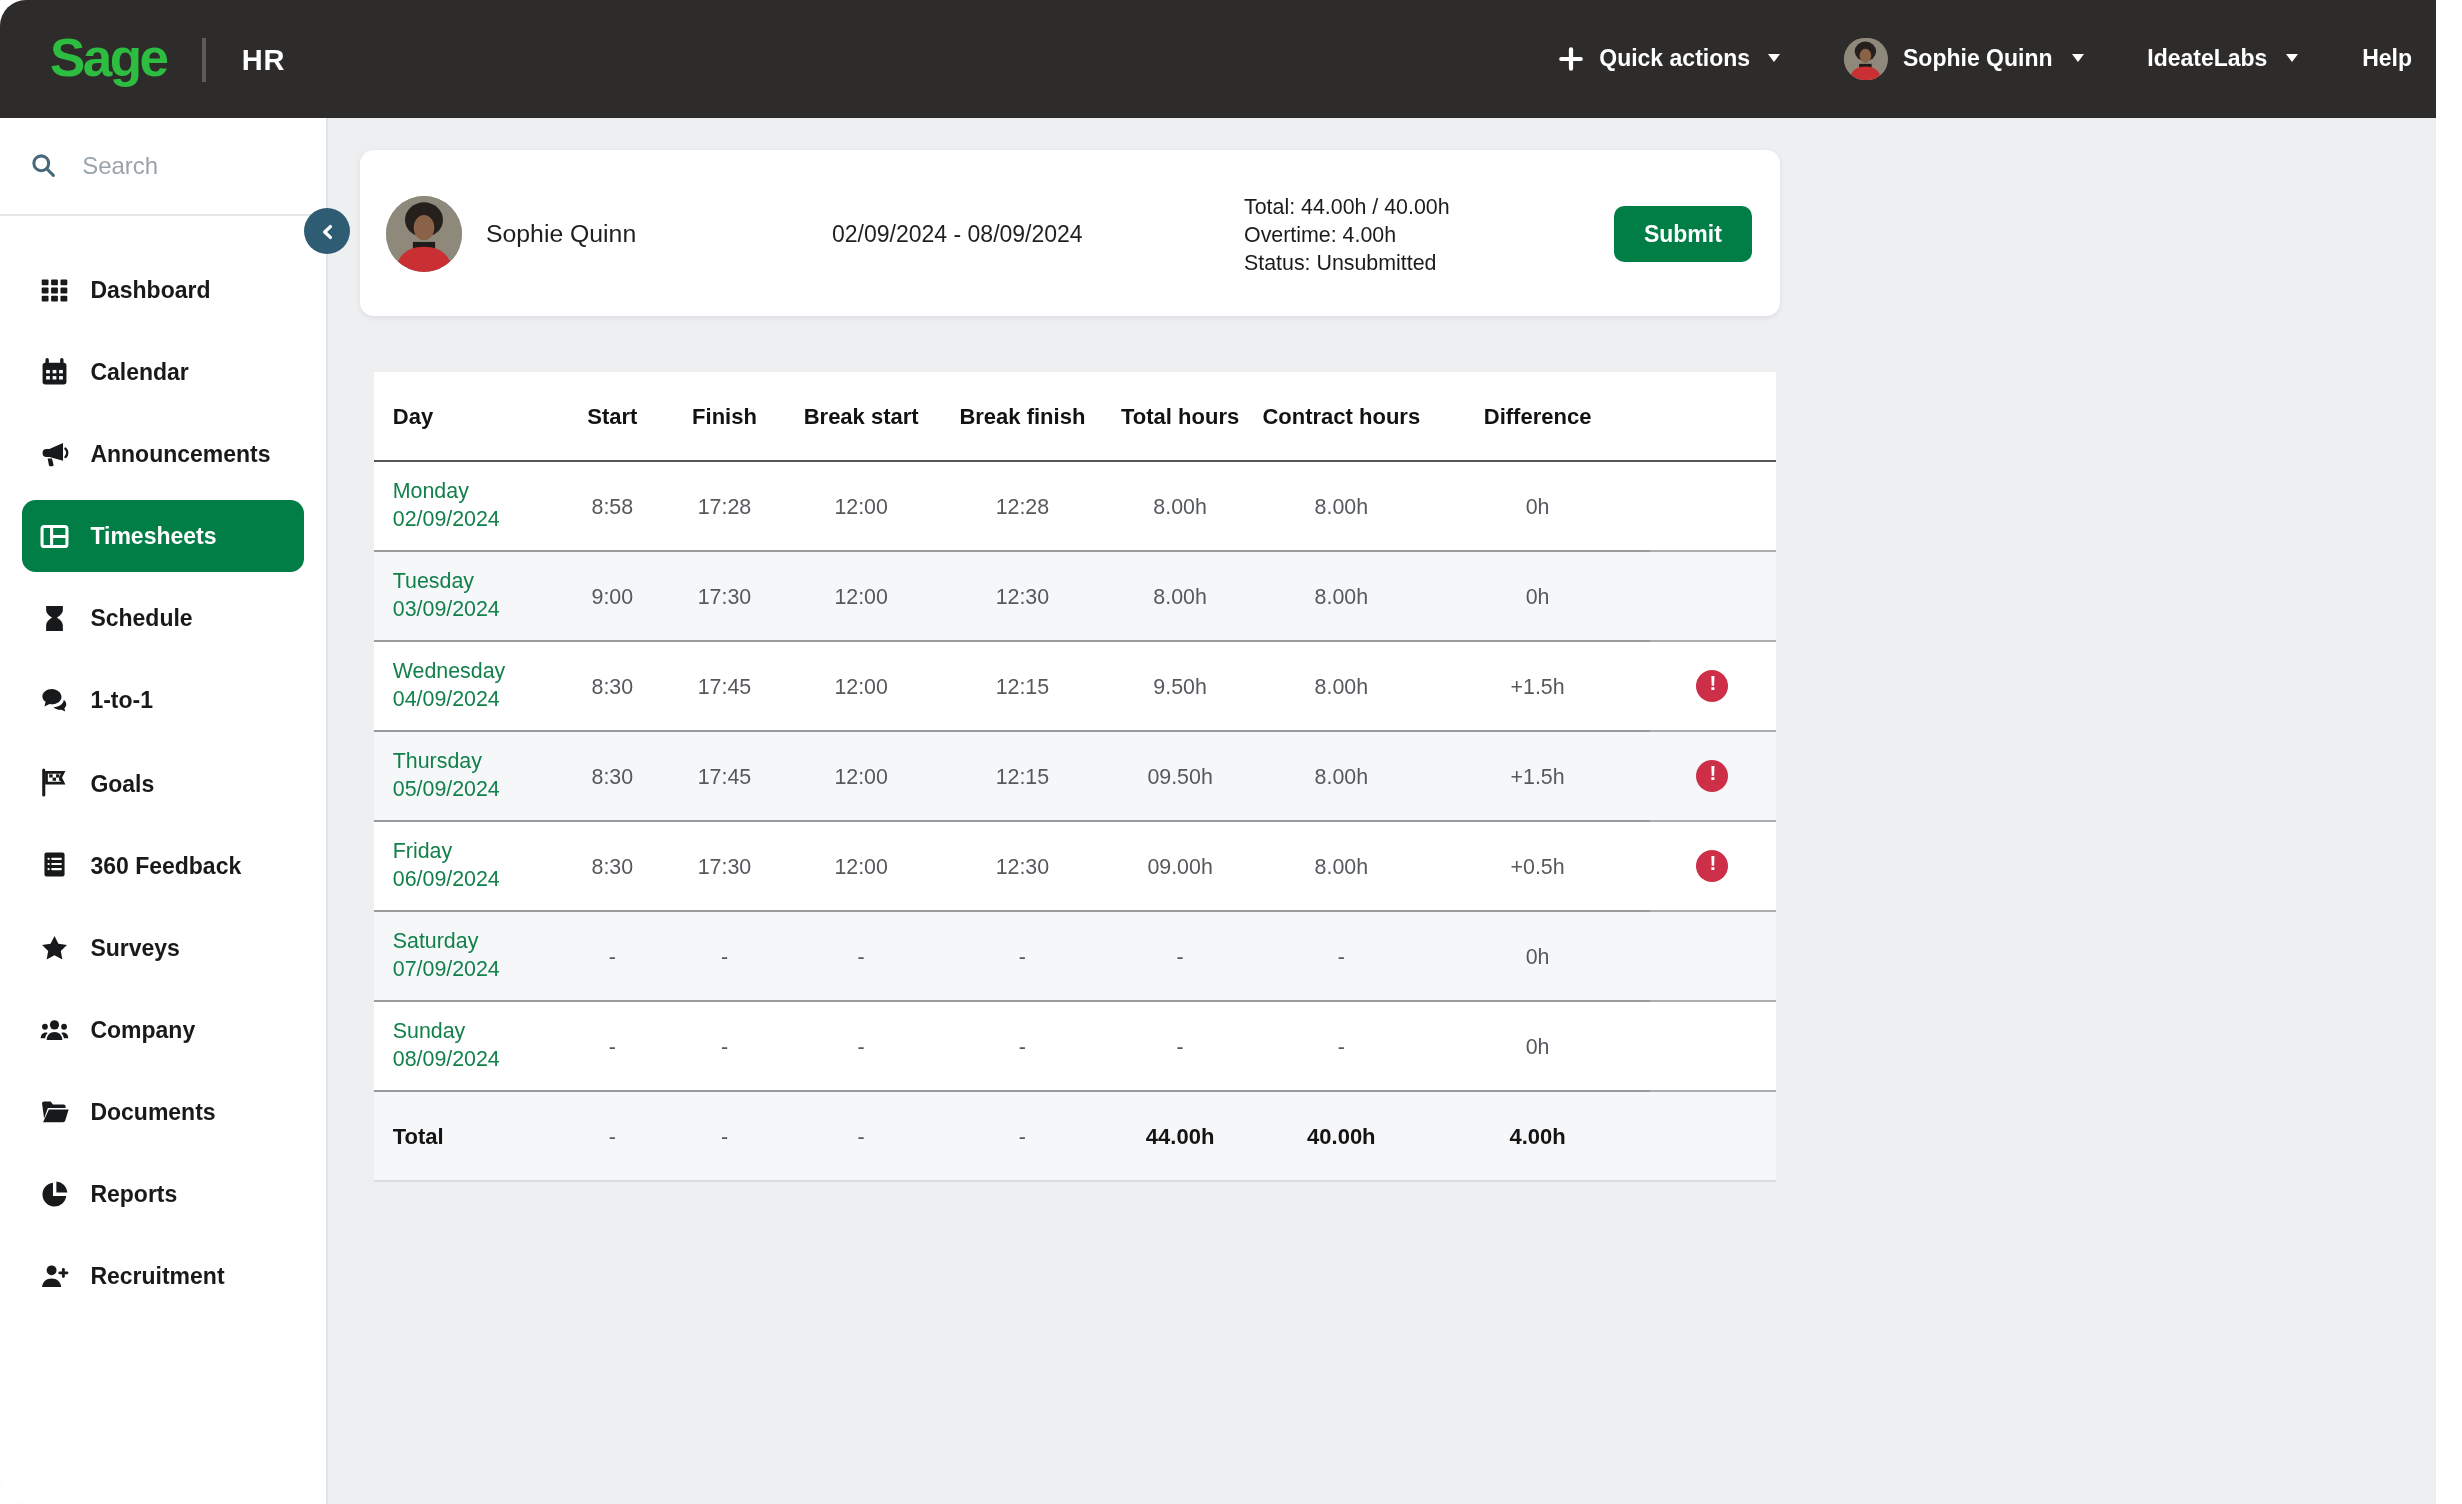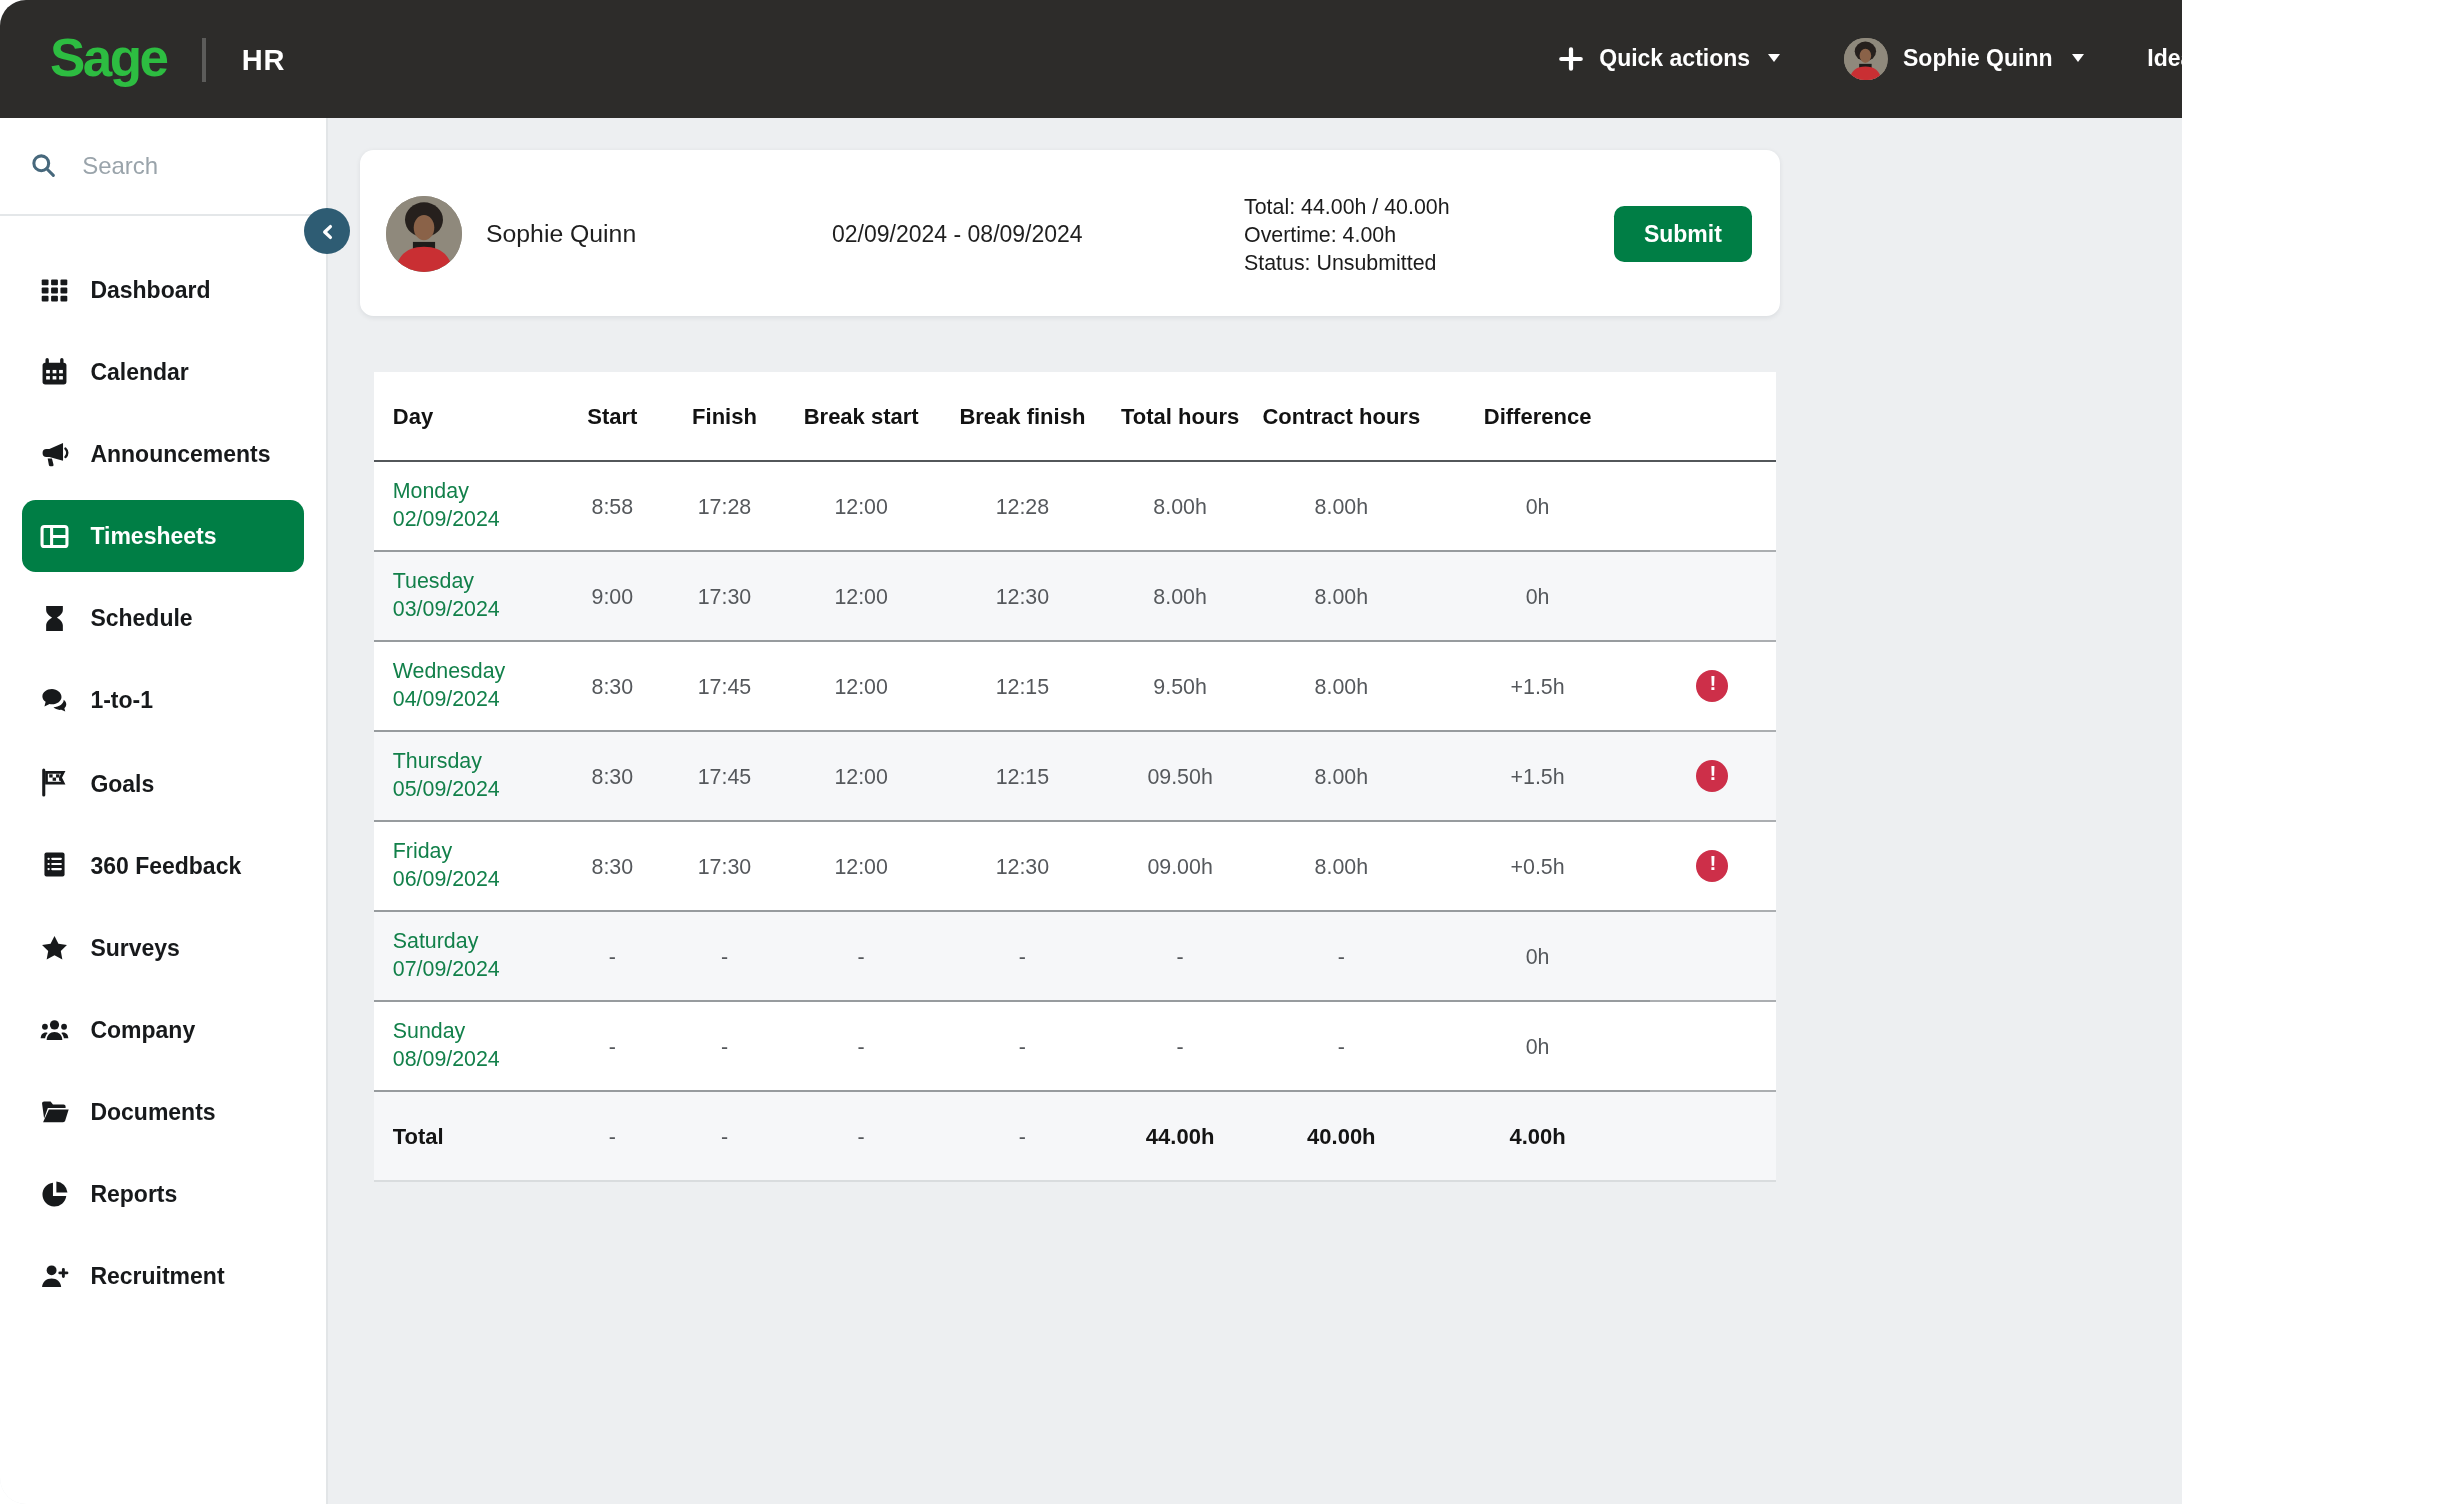--- a/index.html
+++ b/index.html
@@ -1,18 +1,18 @@
 <!DOCTYPE html>
 <html style="font-size:13.7px"><head>
 <meta charset="utf-8">
 <style>
   * { margin:0; padding:0; box-sizing:border-box; }
   html,body { background:#ffffff; }
   body { width:2462px; height:1505px; font-family:"Liberation Sans","DejaVu Sans",sans-serif; }
-  .stage { width:2182px; height:1505px; overflow:hidden; }
+  .stage { width:2436px; height:1505px; overflow:hidden; }
   .app { width:1231px; height:752px; transform:scale(2); transform-origin:0 0;
          position:relative; background:#edeff1; border-radius:13px; overflow:hidden; }
 
   
   .topbar { position:absolute; top:0; left:0; right:0; height:59px; background:#2d2c2a;
             display:flex; align-items:center; padding:0 25px; z-index:30; }
   .brand { display:flex; align-items:center; }
   .logo { color:#2dbd41; font-size:26.5px; font-weight:700; letter-spacing:-1.3px; cursor:pointer; line-height:1; }
   .brand-divider { width:1.7px; height:22px; background:#5c5c5a; margin:0 18px; }
   .product { color:#fff; font-size:14.5px; font-weight:700; letter-spacing:0.4px; }

